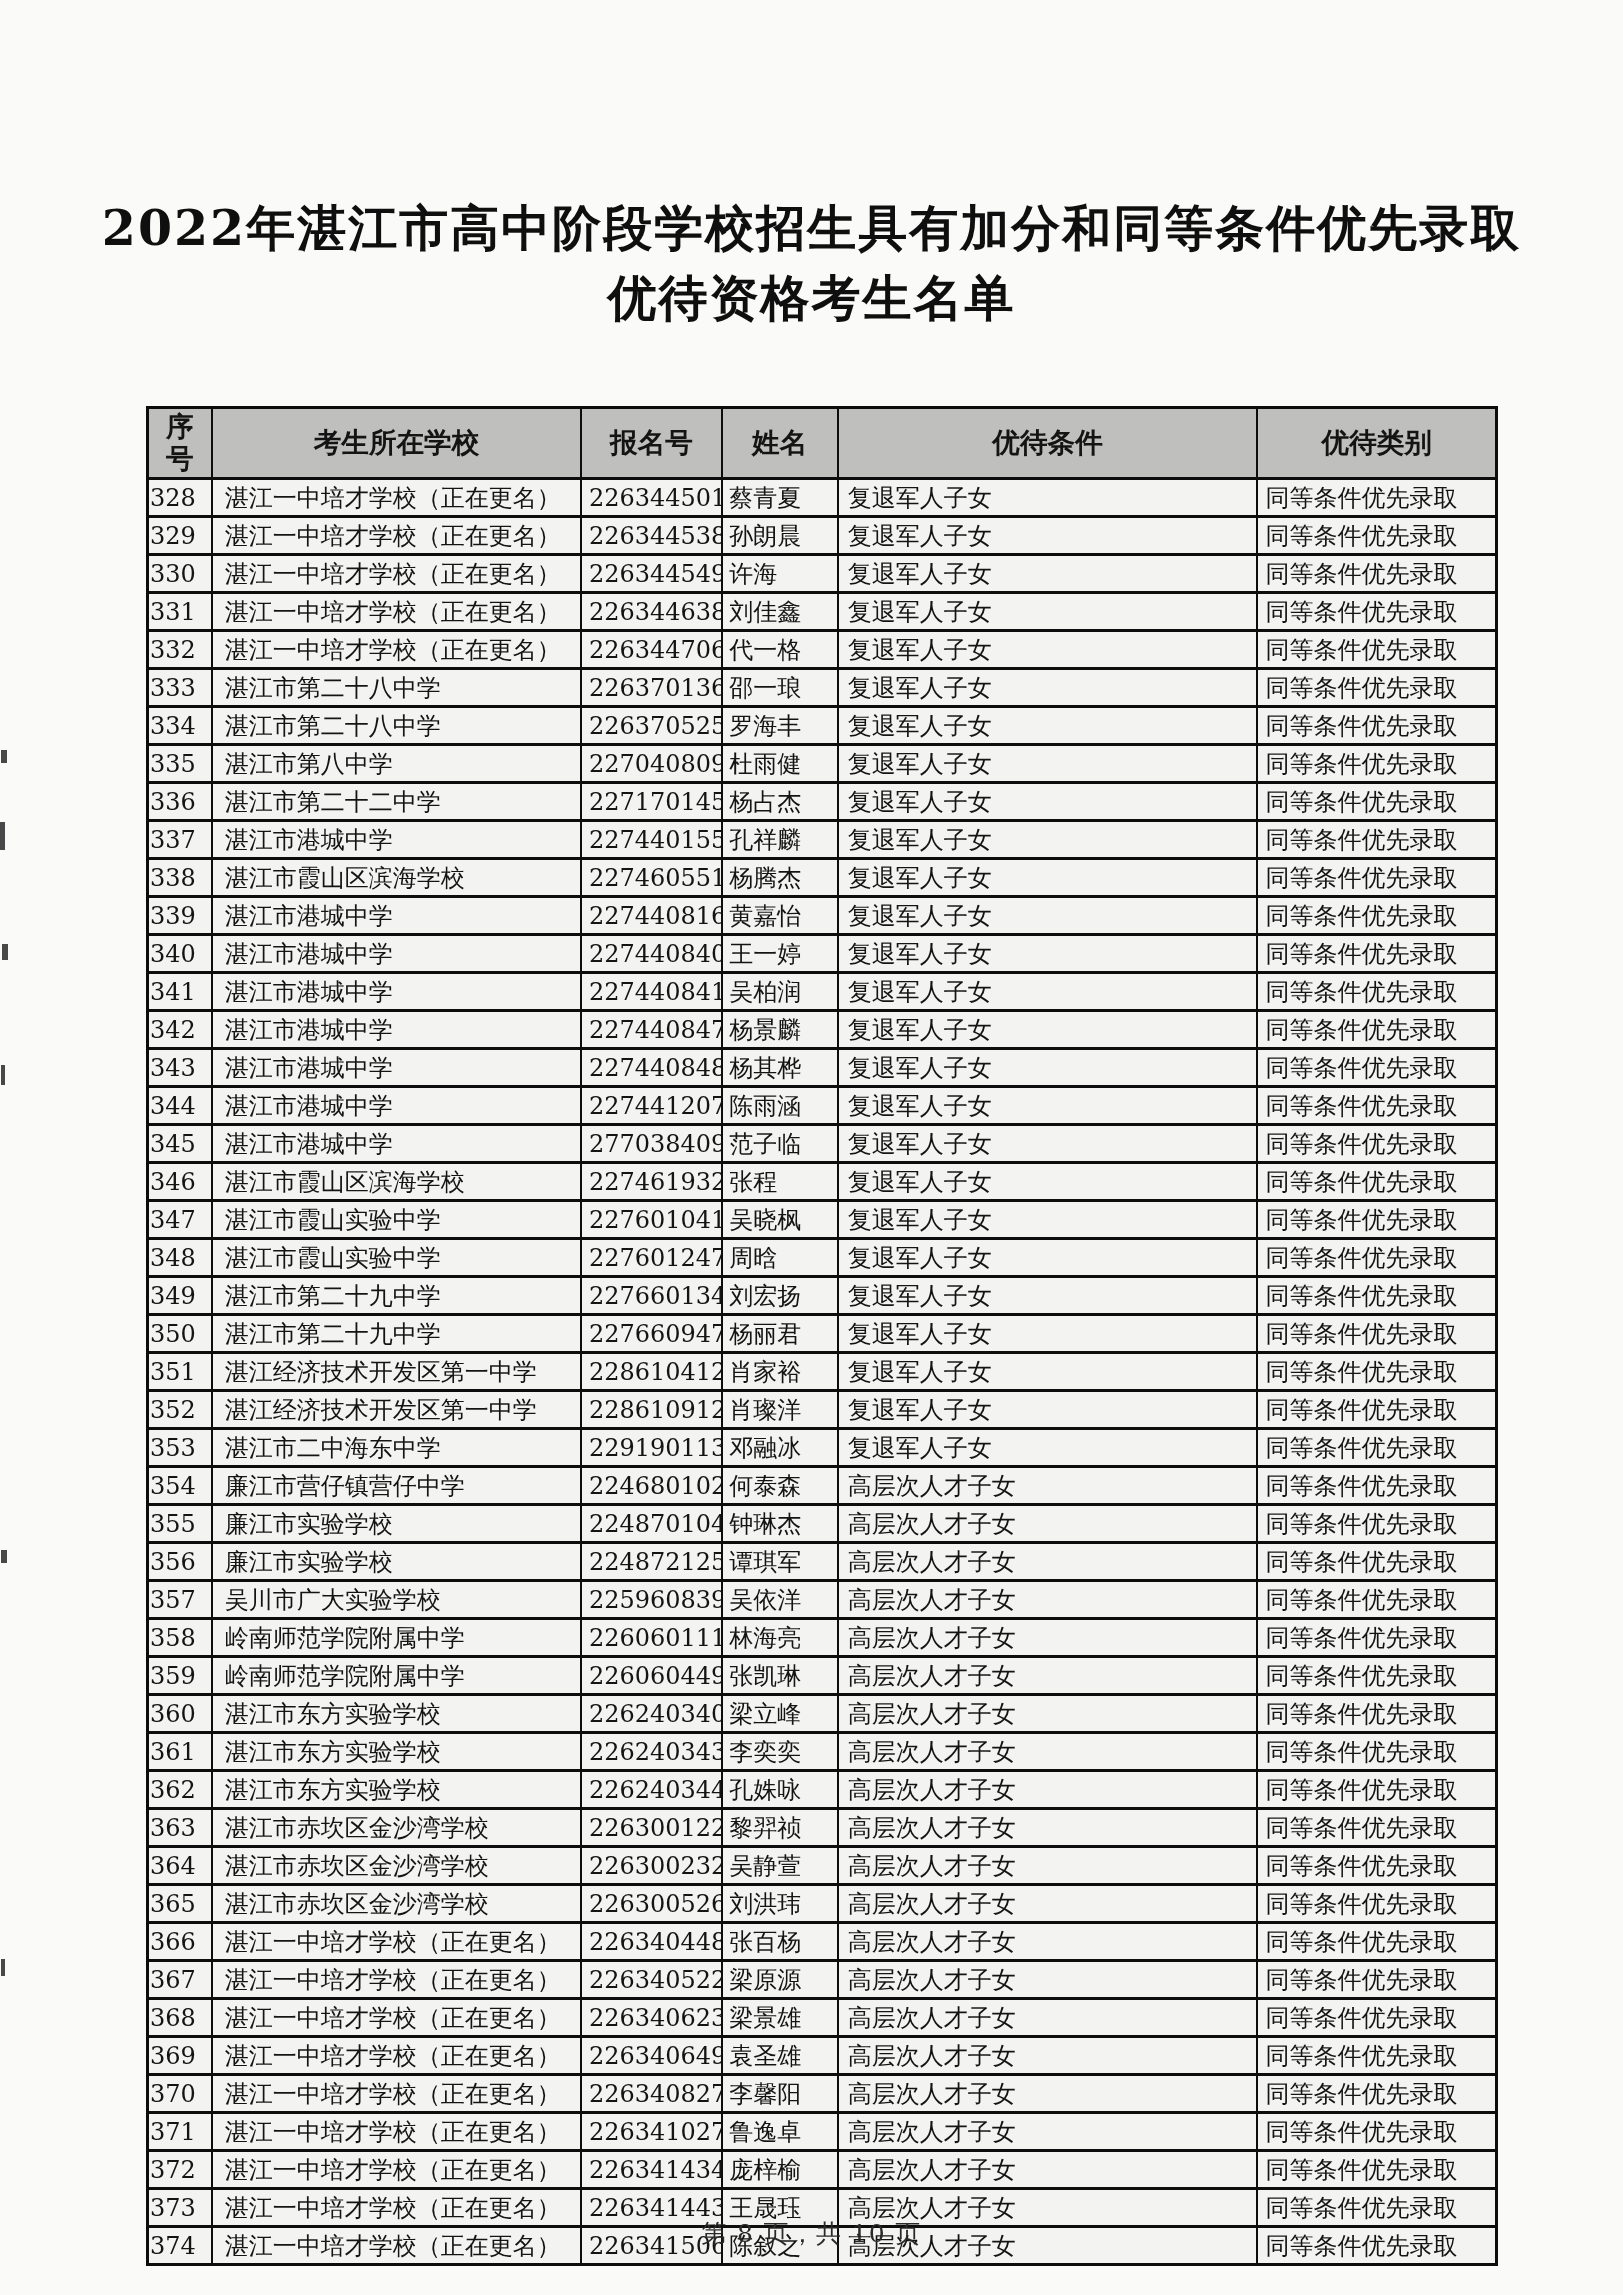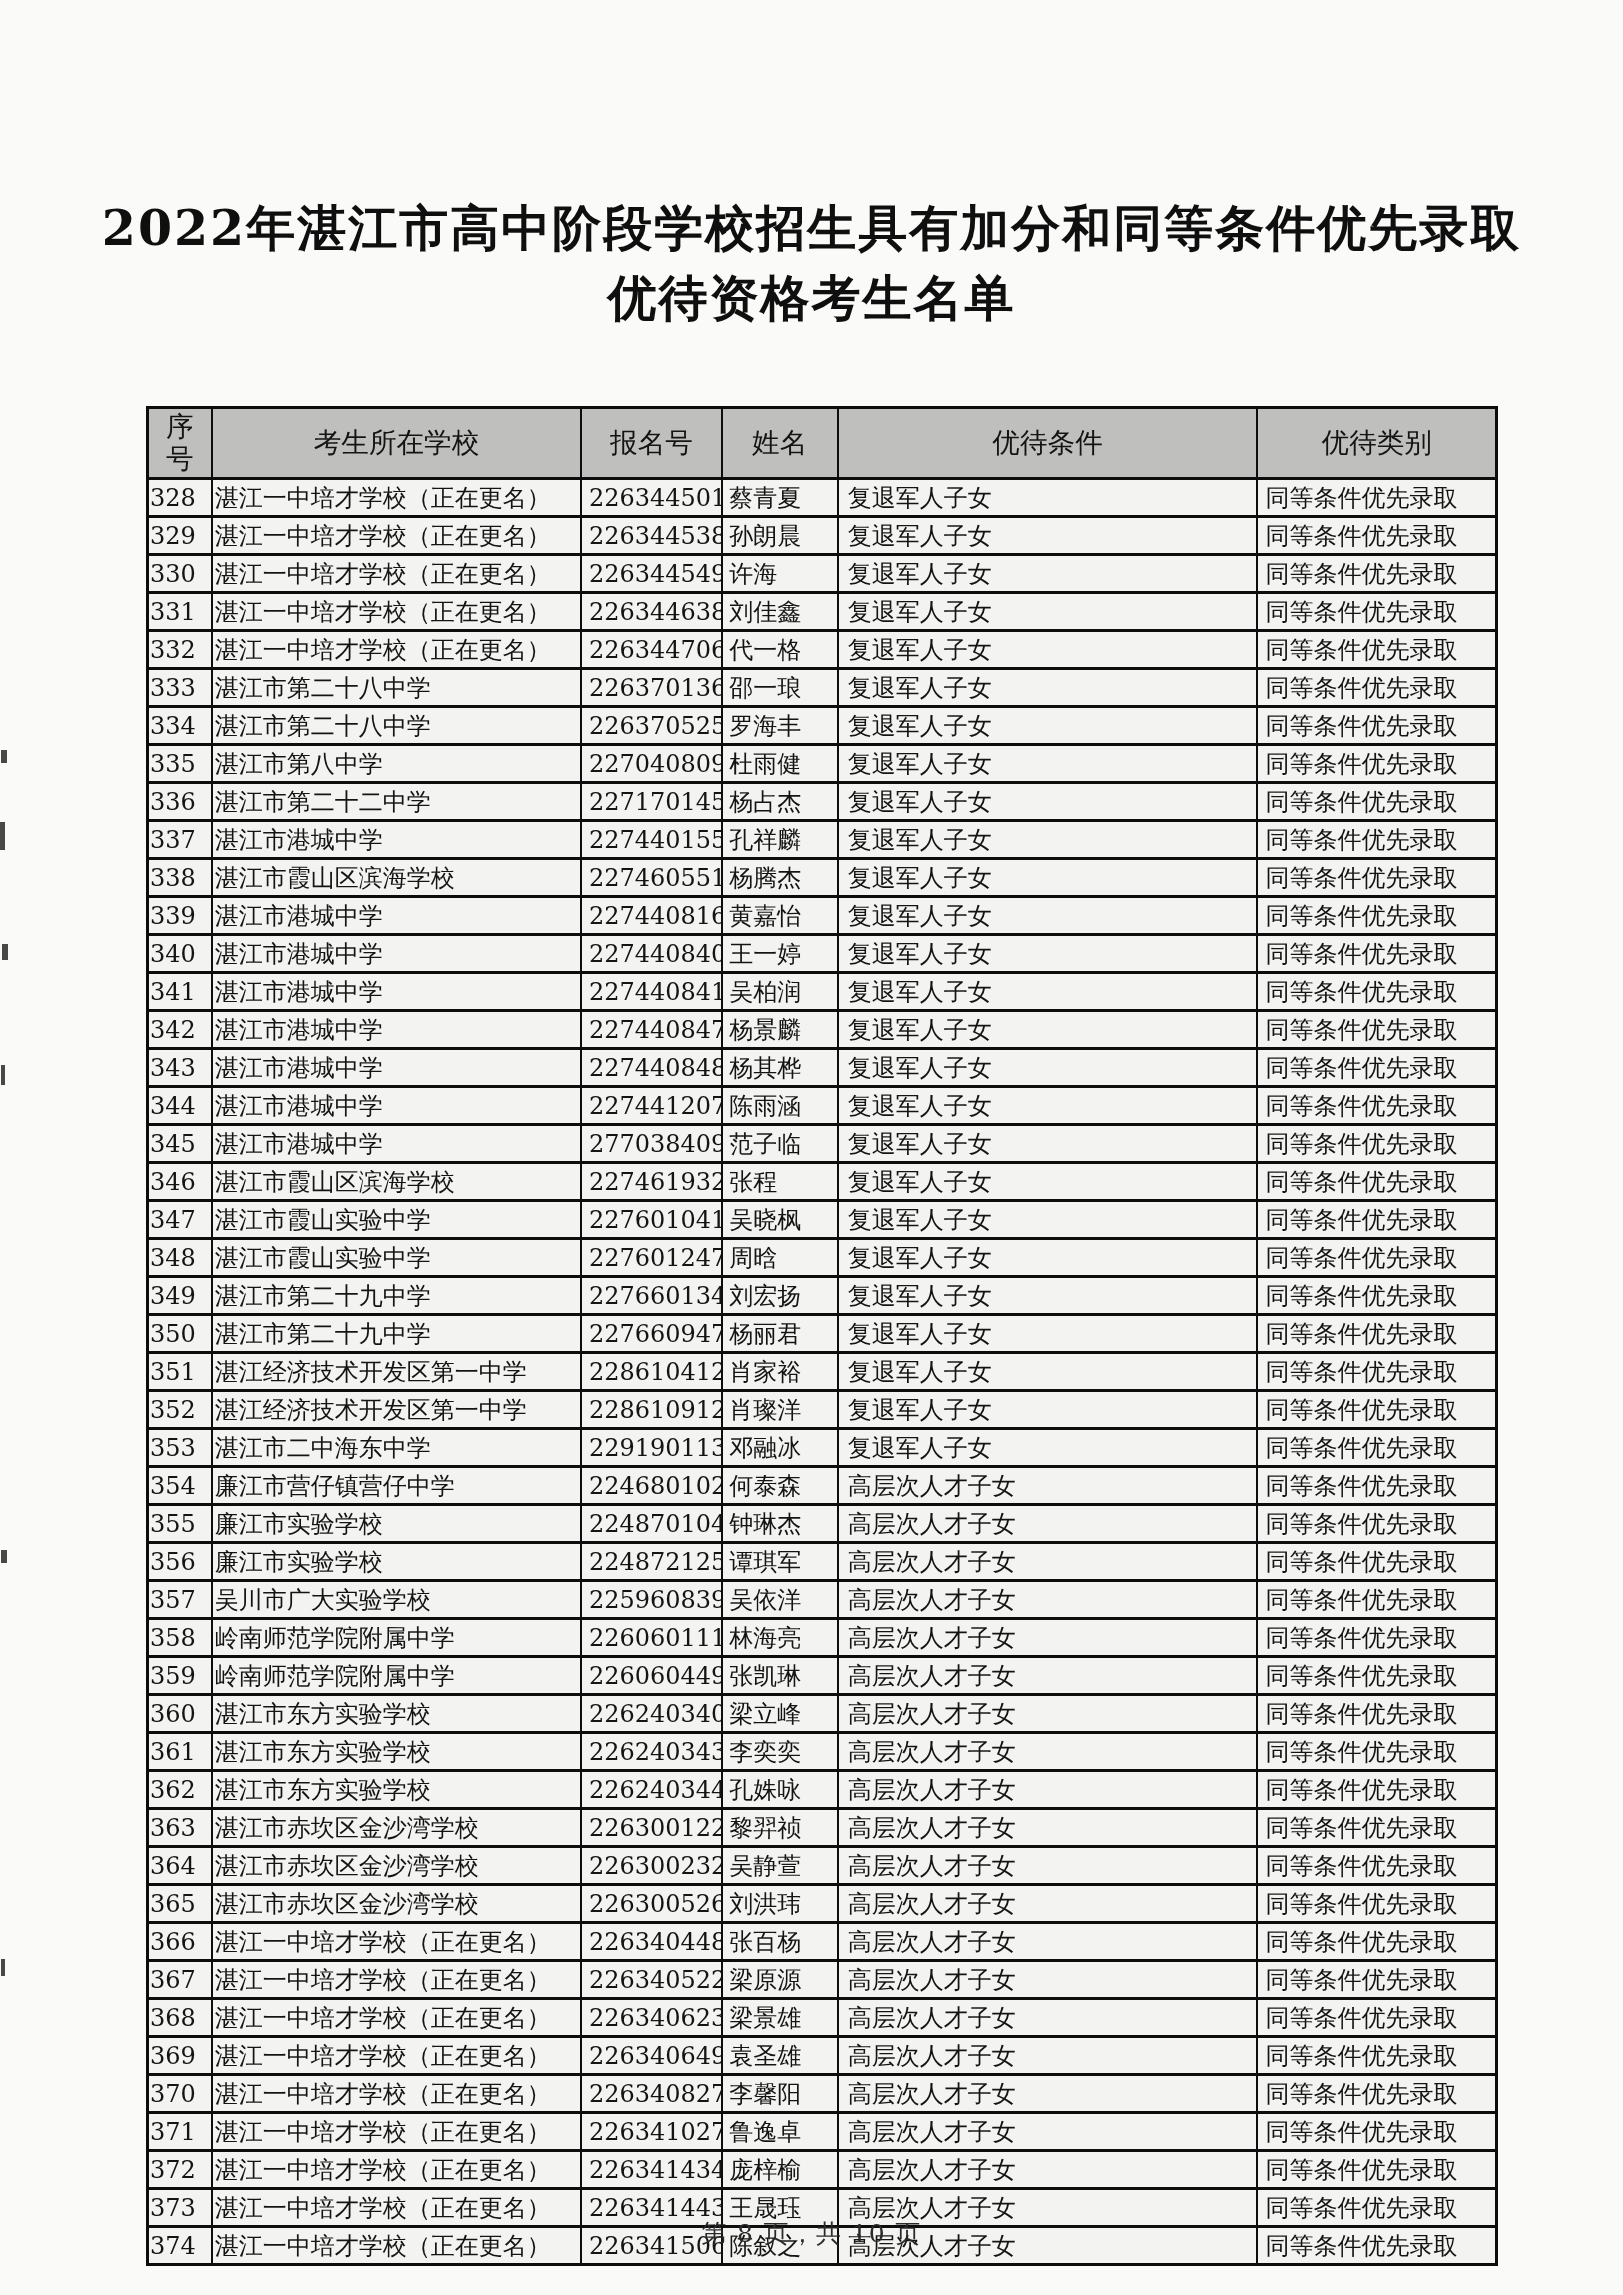--- a/index.html
+++ b/index.html
@@ -46,34 +46,34 @@
     border-right: 2px solid #0d0d0d;
     border-top: 3.3px solid #0d0d0d;
     border-bottom: 3.3px solid #0d0d0d;
     overflow: hidden;
     white-space: nowrap;
   }
   table.roster th {
     background: #bfbfbd;
     height: 66px;
     font-size: 27.6px;
-    font-weight: 400;
+    font-weight: 700;
     text-align: center;
     white-space: normal;
     line-height: 1.15;
   }
   table.roster th.col0 { padding: 0 17px; word-break: break-all; }
   table.roster td {
     background: #f3f3f1;
     height: 33px;
     font-size: 24px;
     vertical-align: middle;
   }
   td.col0 { text-align: left; font-size: 26px; }
-  td.col1 { padding-left: 2px; }
+  td.col1 { padding-left: 12px; }
   td.col2 { padding-left: 6.6px; font-size: 25px; }
   td.col3 { padding-left: 6.6px; margin-top: 36px; }
   td.col4 { padding-left: 9.2px; margin-top: 48px; }
   td.col5 { padding-left: 7px; }
   col.c0 { width: 4.76%; }
   col.c1 { width: 27.40%; }
   col.c2 { width: 10.40%; }
   col.c3 { width: 8.60%; }
   col.c4 { width: 31.12%; }
   col.c5 { width: 17.72%; }

